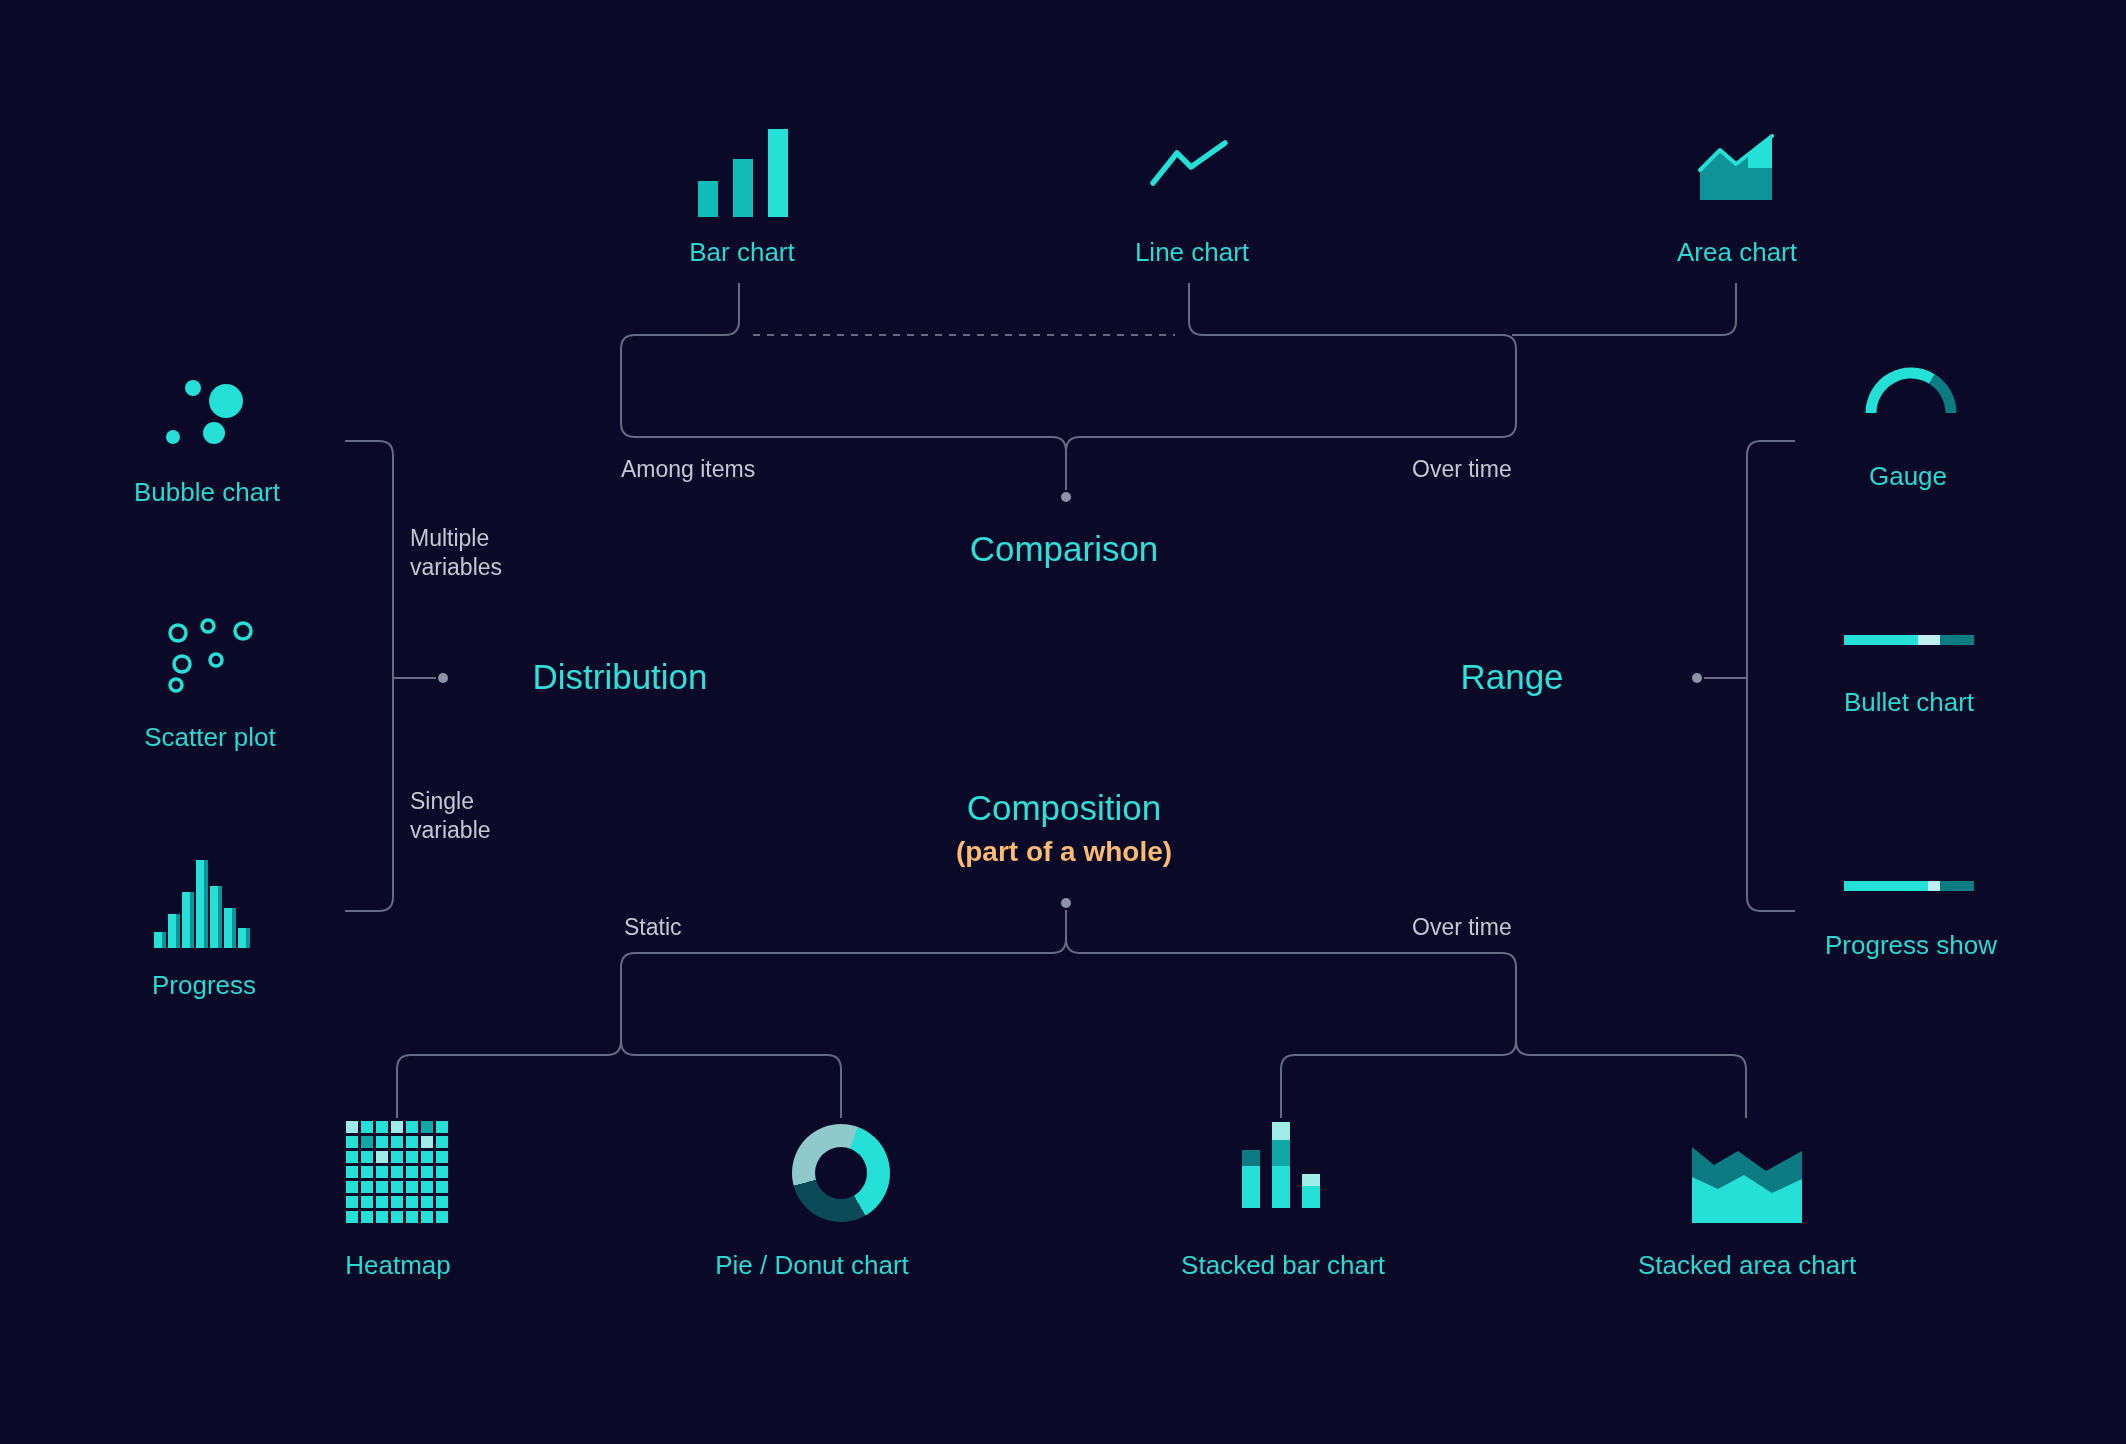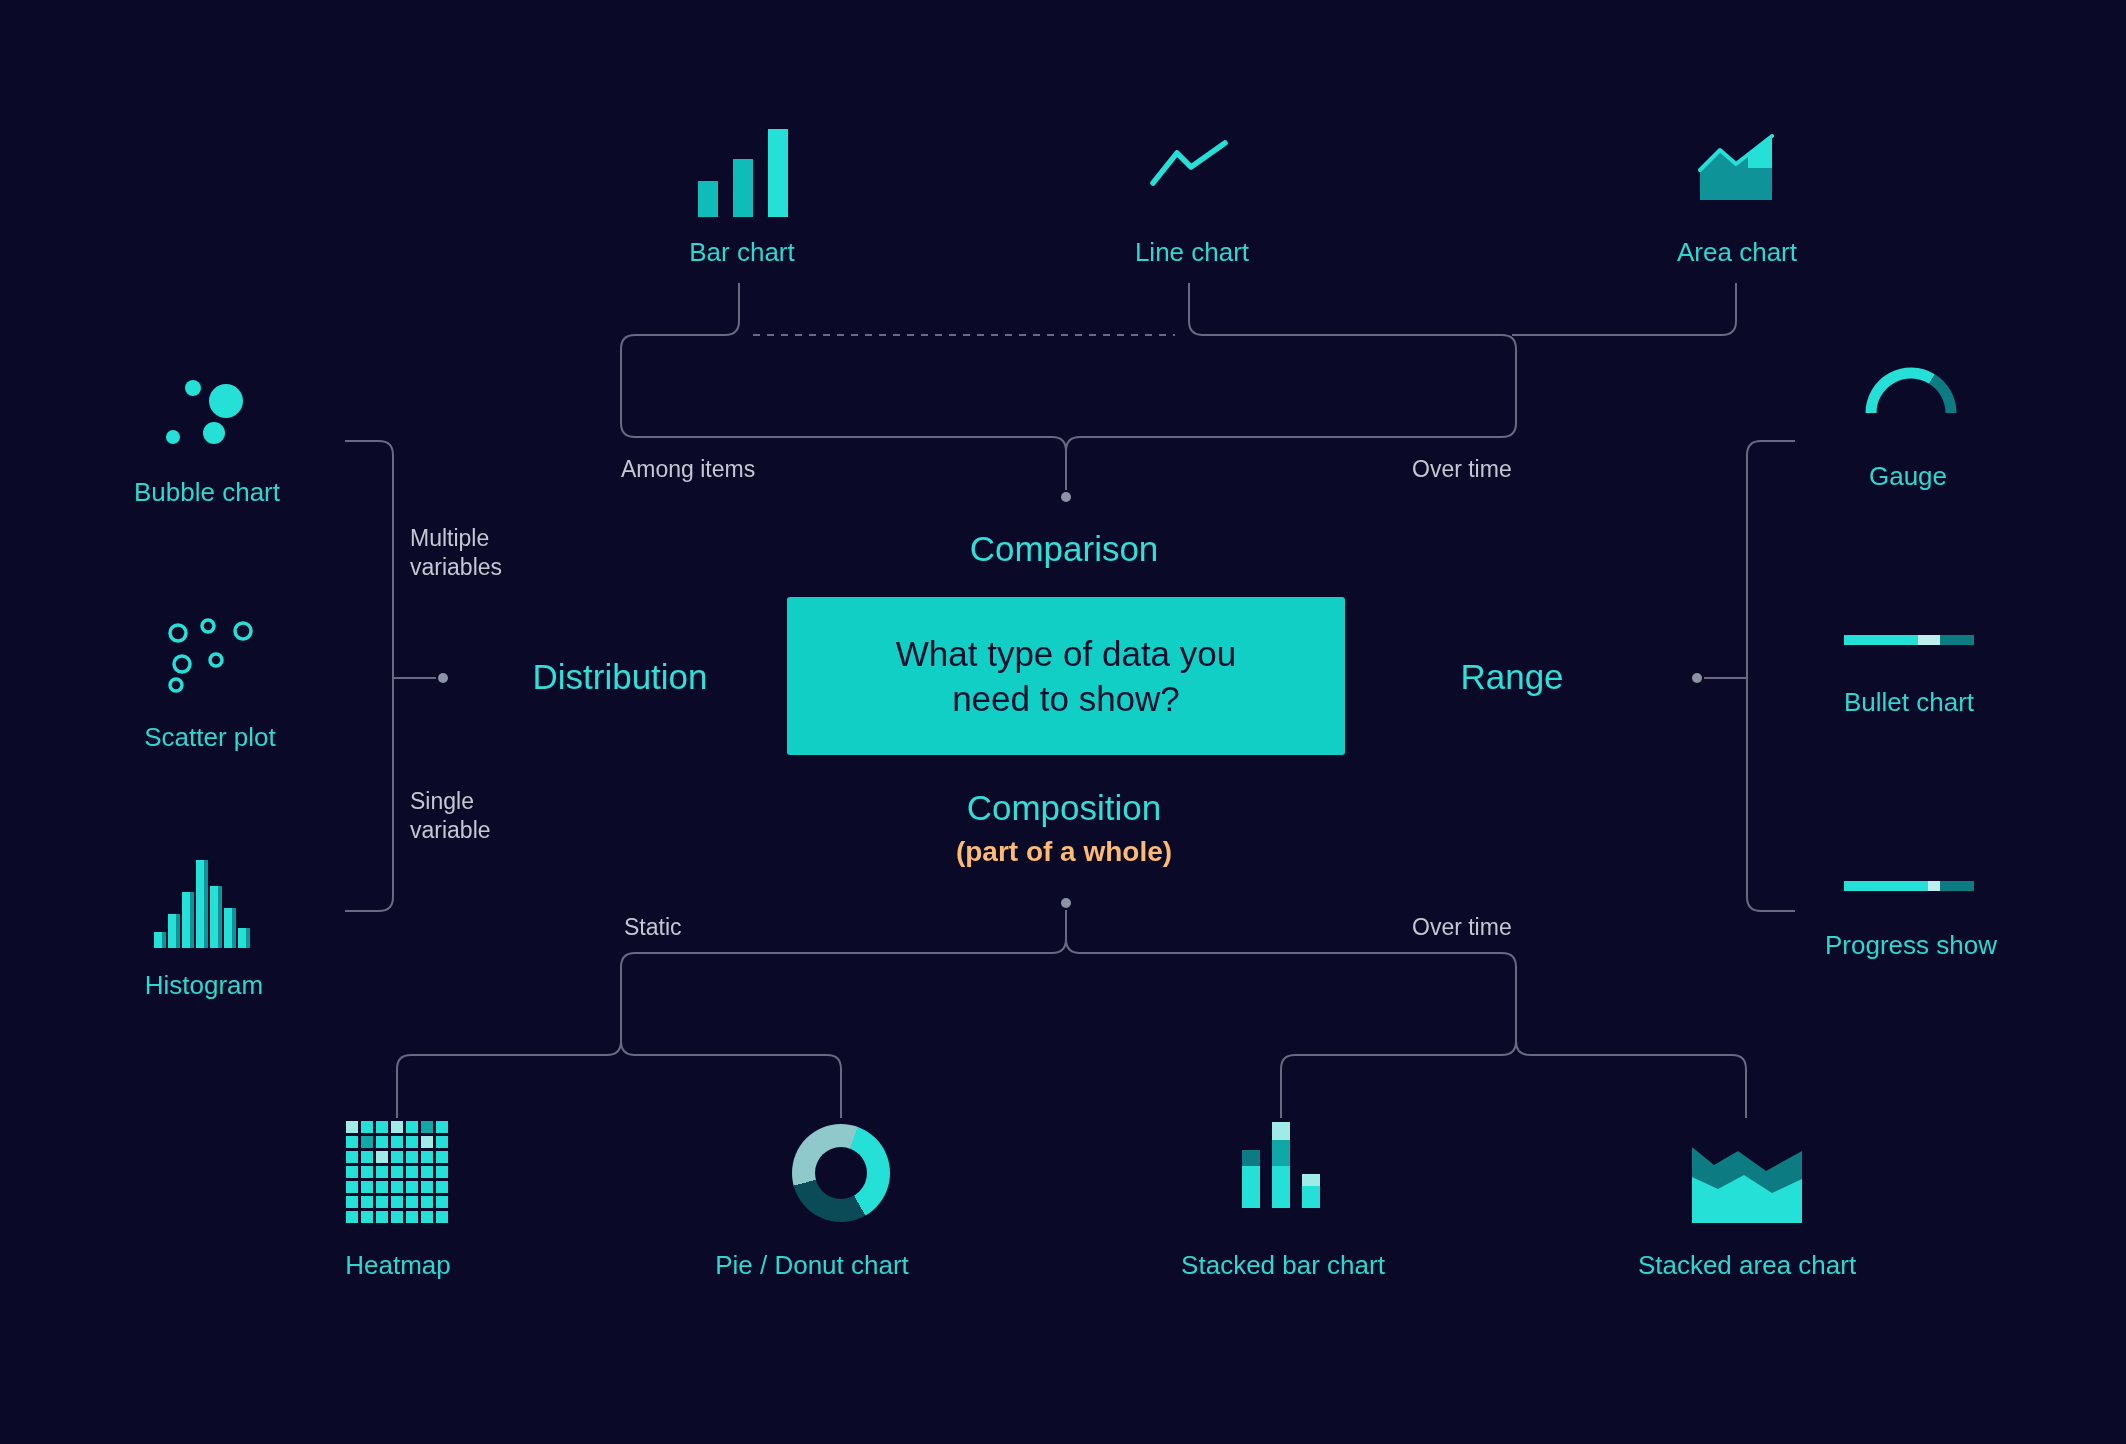--- a/index.html
+++ b/index.html
@@ -187,21 +187,21 @@
   <svg class="icon" style="left:1692px;top:1125px" width="110" height="98" viewBox="0 0 110 98">
     <path d="M0,22 L22,40 L46,26 L74,46 L110,26 L110,98 L0,98 Z" fill="#0d7b82"></path>
     <path d="M0,52 L26,64 L52,50 L80,68 L110,54 L110,98 L0,98 Z" fill="#25e0d7"></path>
   </svg>
 
   <div class="chart-label" style="left:742px;top:237px">Bar chart</div>
   <div class="chart-label" style="left:1192px;top:237px">Line chart</div>
   <div class="chart-label" style="left:1737px;top:237px">Area chart</div>
   <div class="chart-label" style="left:207px;top:477px">Bubble chart</div>
   <div class="chart-label" style="left:210px;top:722px">Scatter plot</div>
-  <div class="chart-label" style="left:204px;top:970px">Histogram</div>
+  <div class="chart-label" style="left:204px;top:970px">Progress</div>
   <div class="chart-label" style="left:1908px;top:461px">Gauge</div>
   <div class="chart-label" style="left:1909px;top:687px">Bullet chart</div>
   <div class="chart-label" style="left:1911px;top:930px">Progress show</div>
   <div class="chart-label" style="left:398px;top:1250px">Heatmap</div>
   <div class="chart-label" style="left:812px;top:1250px">Pie / Donut chart</div>
   <div class="chart-label" style="left:1283px;top:1250px">Stacked bar chart</div>
   <div class="chart-label" style="left:1747px;top:1250px">Stacked area chart</div>
 
   <div class="category" style="left:1064px;top:529px">Comparison</div>
   <div class="category" style="left:620px;top:657px">Distribution</div>
@@ -211,18 +211,14 @@
 
   <div class="edge-label" style="left:621px;top:455px">Among items</div>
   <div class="edge-label" style="left:1412px;top:455px">Over time</div>
   <div class="edge-label" style="left:410px;top:524px">Multiple
 variables</div>
   <div class="edge-label" style="left:410px;top:787px">Single
 variable</div>
   <div class="edge-label" style="left:624px;top:913px">Static</div>
   <div class="edge-label" style="left:1412px;top:913px">Over time</div>
 
-  <div class="question-box">
-    <div class="question-text">What type of data you
-need to show?</div>
-  </div>
 
 </div>
 
 </body></html>

